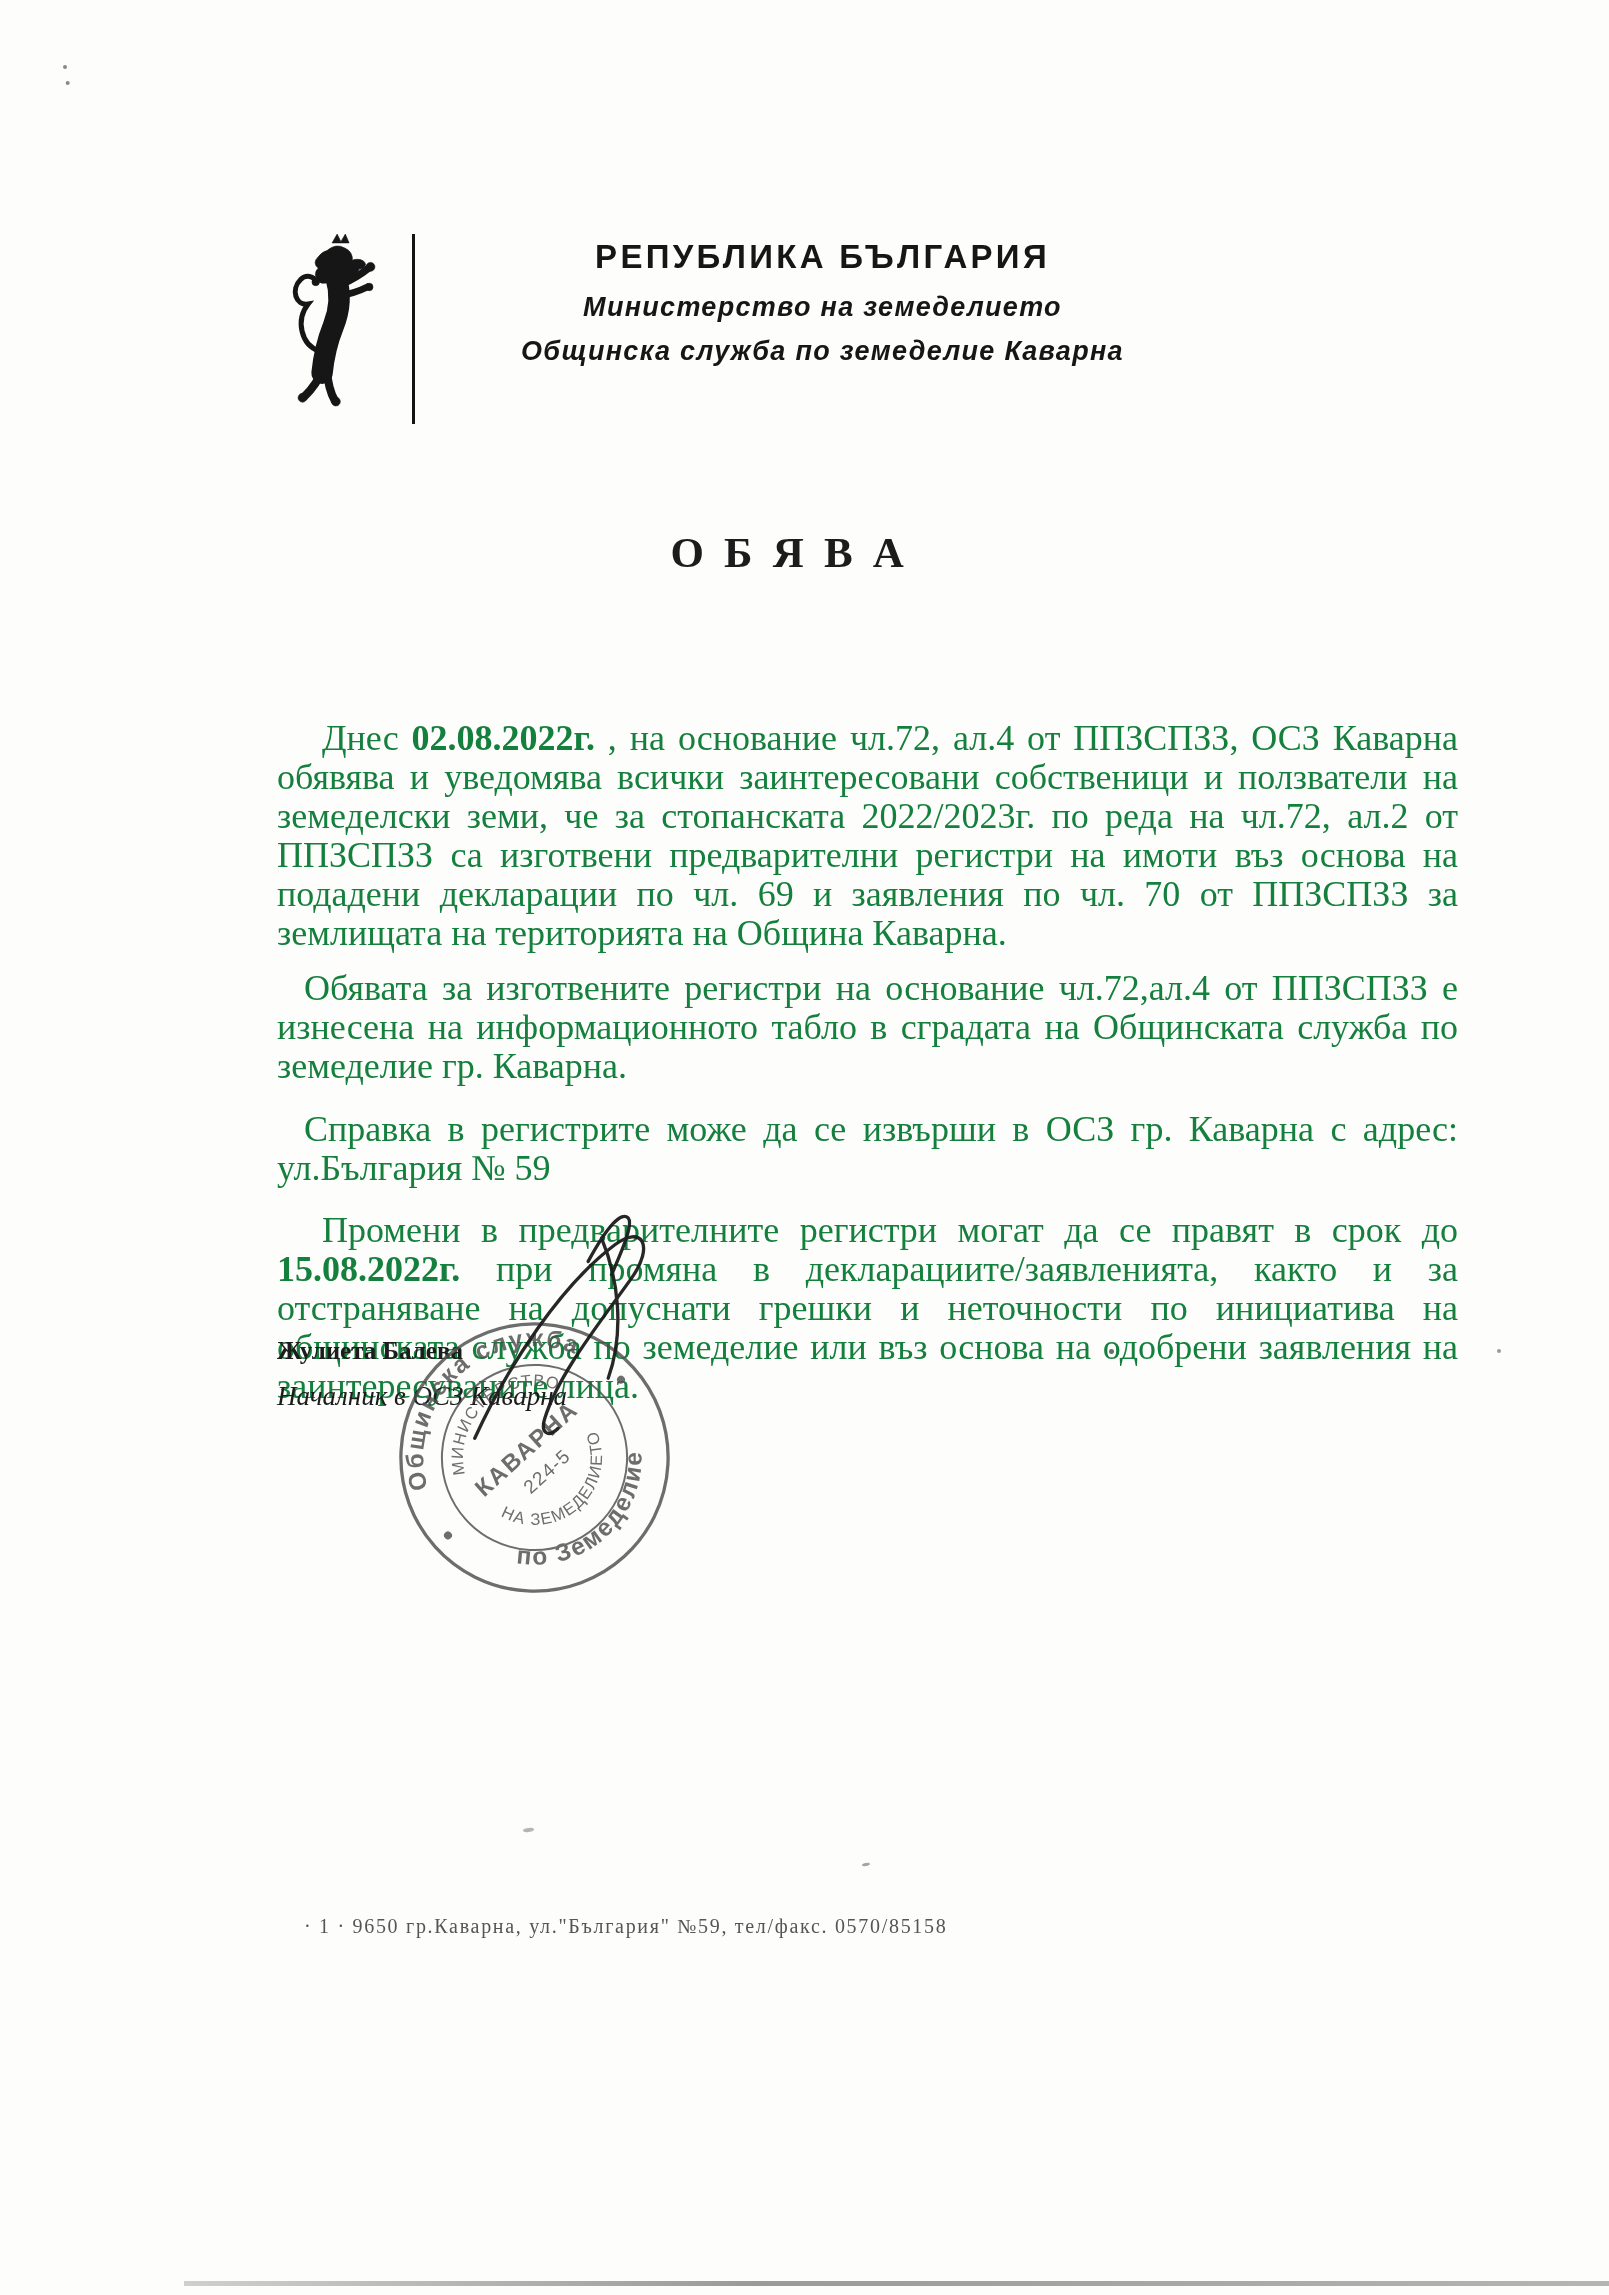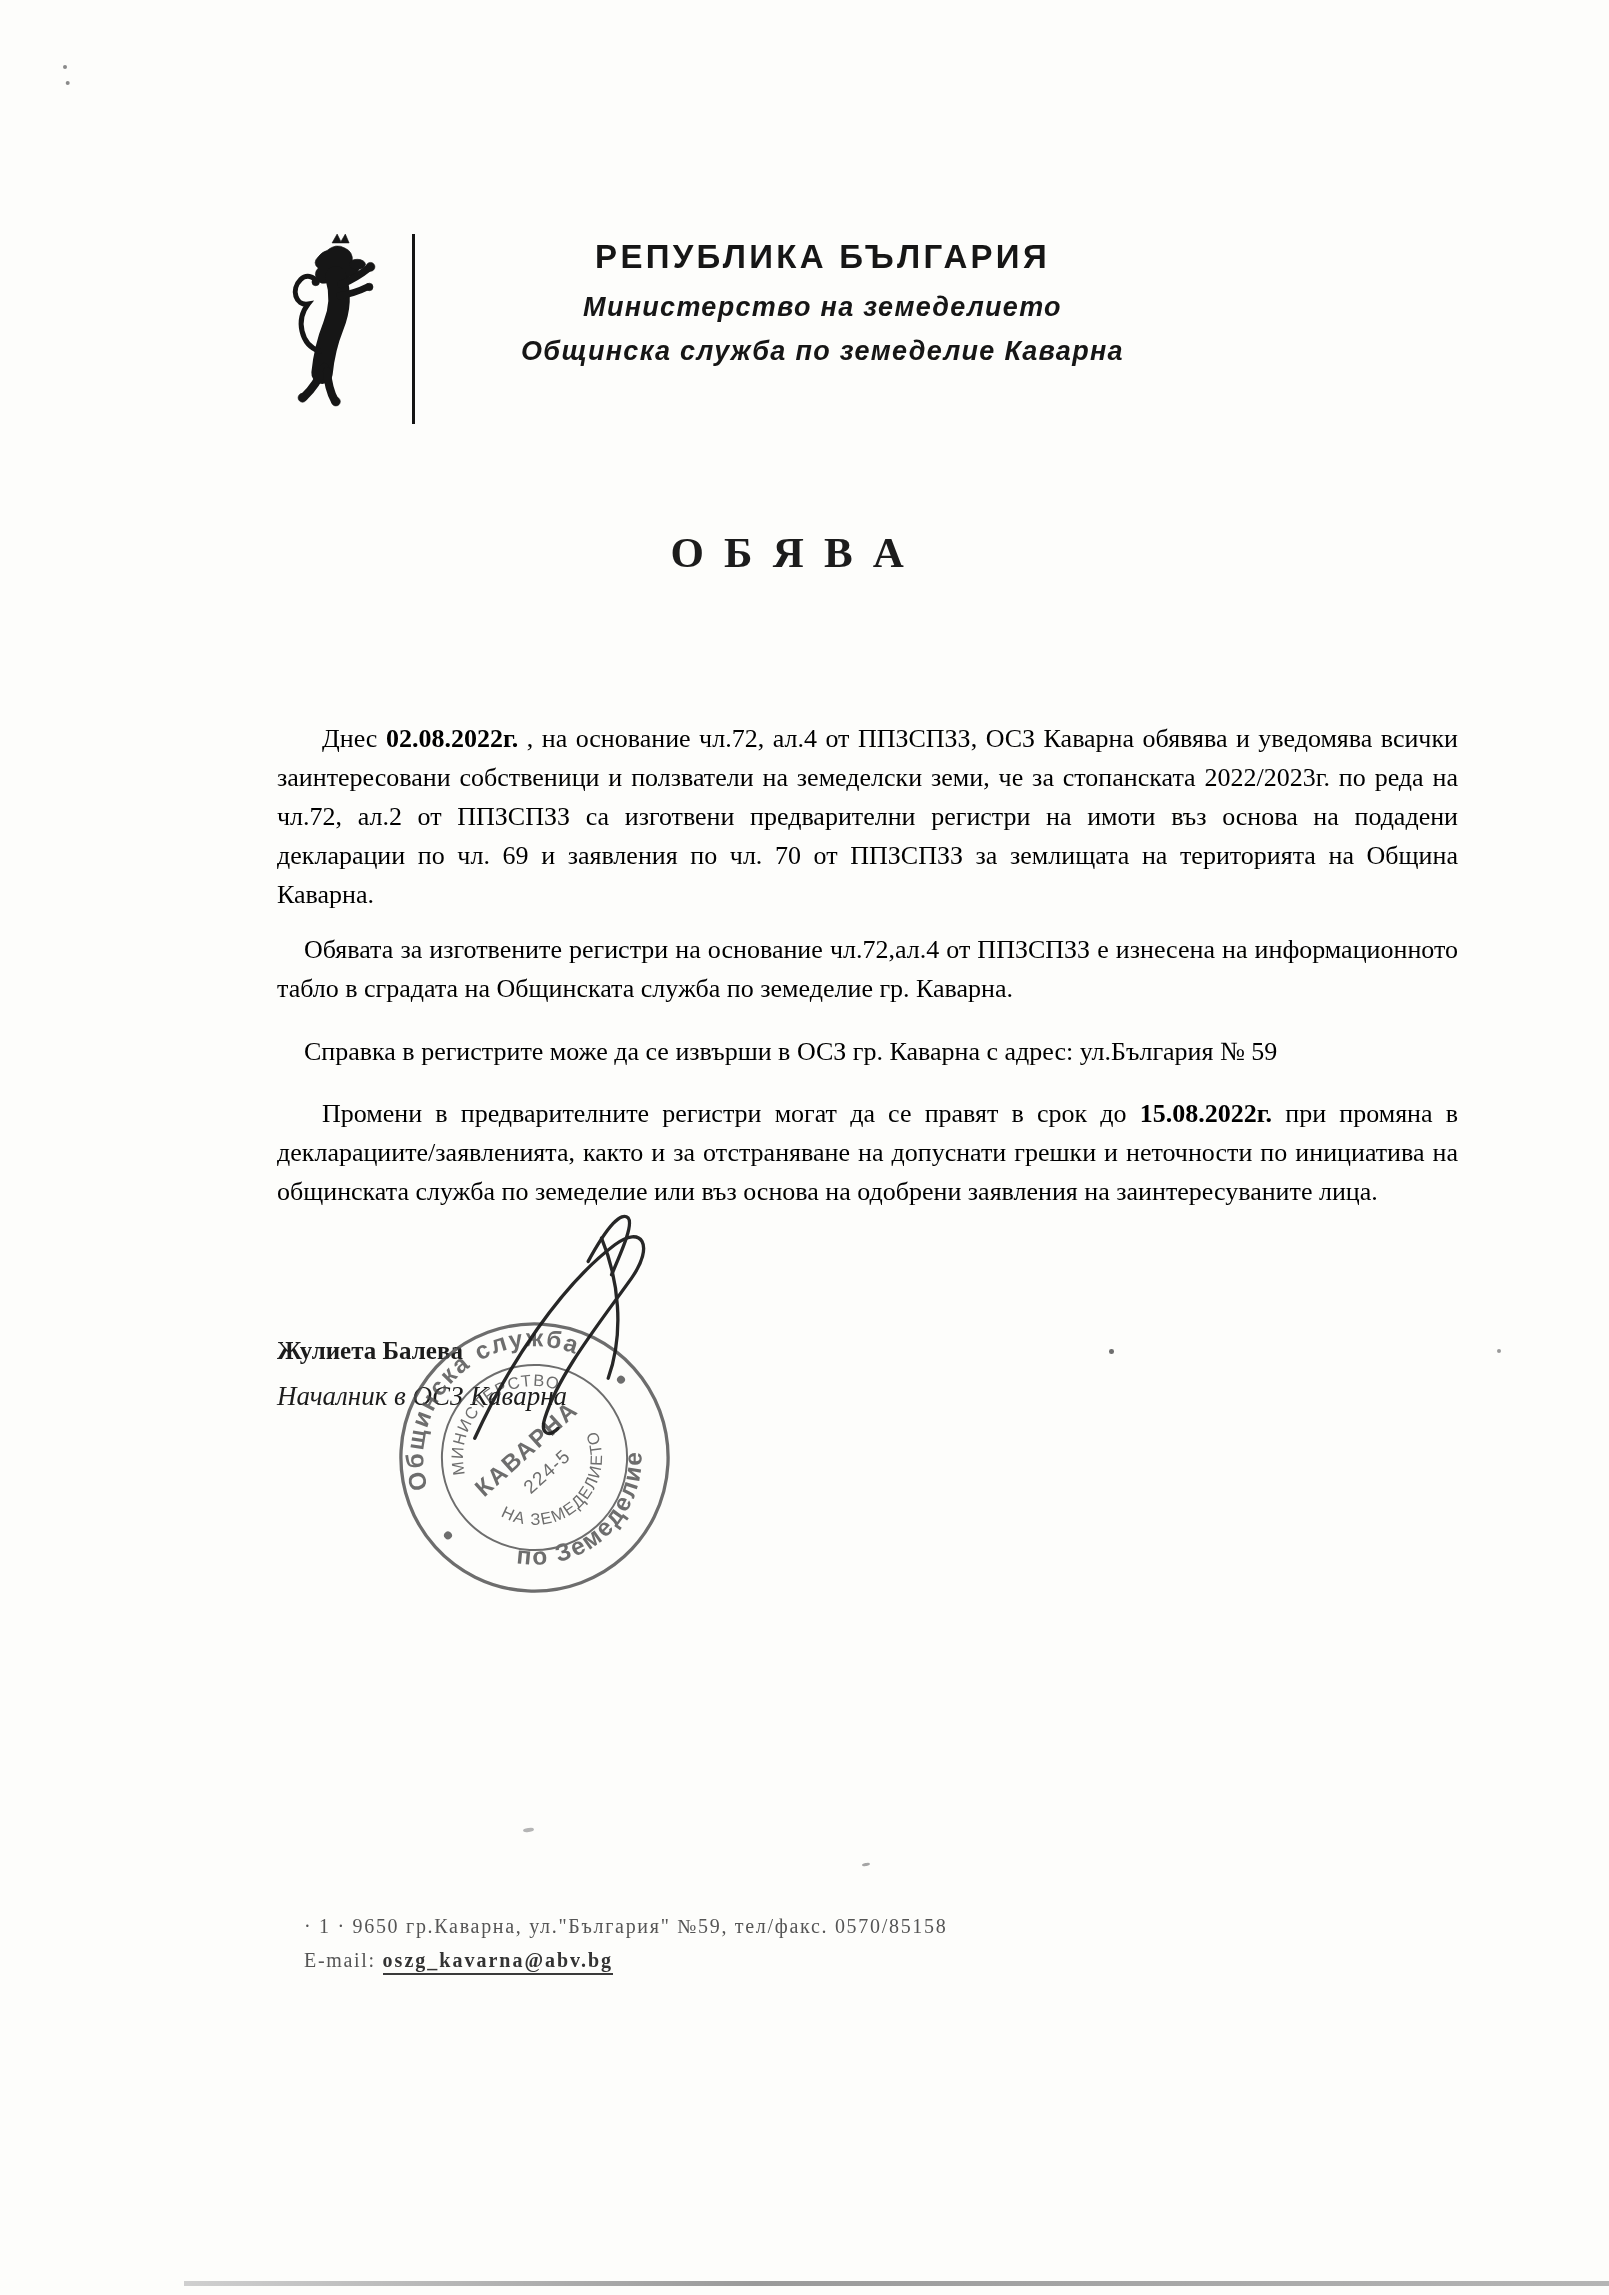--- a/index.html
+++ b/index.html
@@ -30,21 +30,21 @@
   
   .title {
     position:absolute; top:528px; left:200px; width:1179px; text-align:center;
     font-size:43px; font-weight:bold; letter-spacing:4.7px;
     font-family:"Liberation Serif", serif;
   }
 
   
   .body-text {
     position:absolute; top:719px; left:277px; width:1181px;
-    font-size:26px; line-height:39px; text-align:justify; color:#000000;
+    font-size:36px; line-height:39px; text-align:justify; color:#15803d;
   }
   .body-text p.m1 { margin-bottom:16px; }
   .body-text p.m2 { margin-bottom:24px; }
   .body-text p.m3 { margin-bottom:23px; }
   .ind-lg { text-indent:45px; }
   .ind-sm { text-indent:27px; }
 
   
   .sig-name {
     position:absolute; left:277px; top:1337px;
@@ -157,19 +157,17 @@
   <svg class="handwriting" viewBox="0 0 520 430">
     <g fill="none" stroke="#1c1c1c" stroke-width="5" stroke-linecap="round" opacity="0.95">
       <path d="M 130,360 C 180,250 260,130 340,70 C 380,40 400,70 365,120 C 315,190 255,265 235,330 C 228,352 240,360 255,345"></path>
       <path d="M 320,60 C 345,120 355,200 330,270"></path>
       <path d="M 300,95 C 330,40 350,20 360,30 C 368,40 350,80 335,115"></path>
     </g>
   </svg>
 
   <footer class="footer">
     <div class="f-address">· 1 · 9650 гр.Каварна, ул."България" №59, тел/факс. 0570/85158</div>
-    <div class="f-email"><span>E-mail:</span>
-      <span class="email">oszg_kavarna@abv.bg</span></div>
   </footer>
 
   <div class="scan-edge"></div>
 </div>
 
 
 </body></html>

